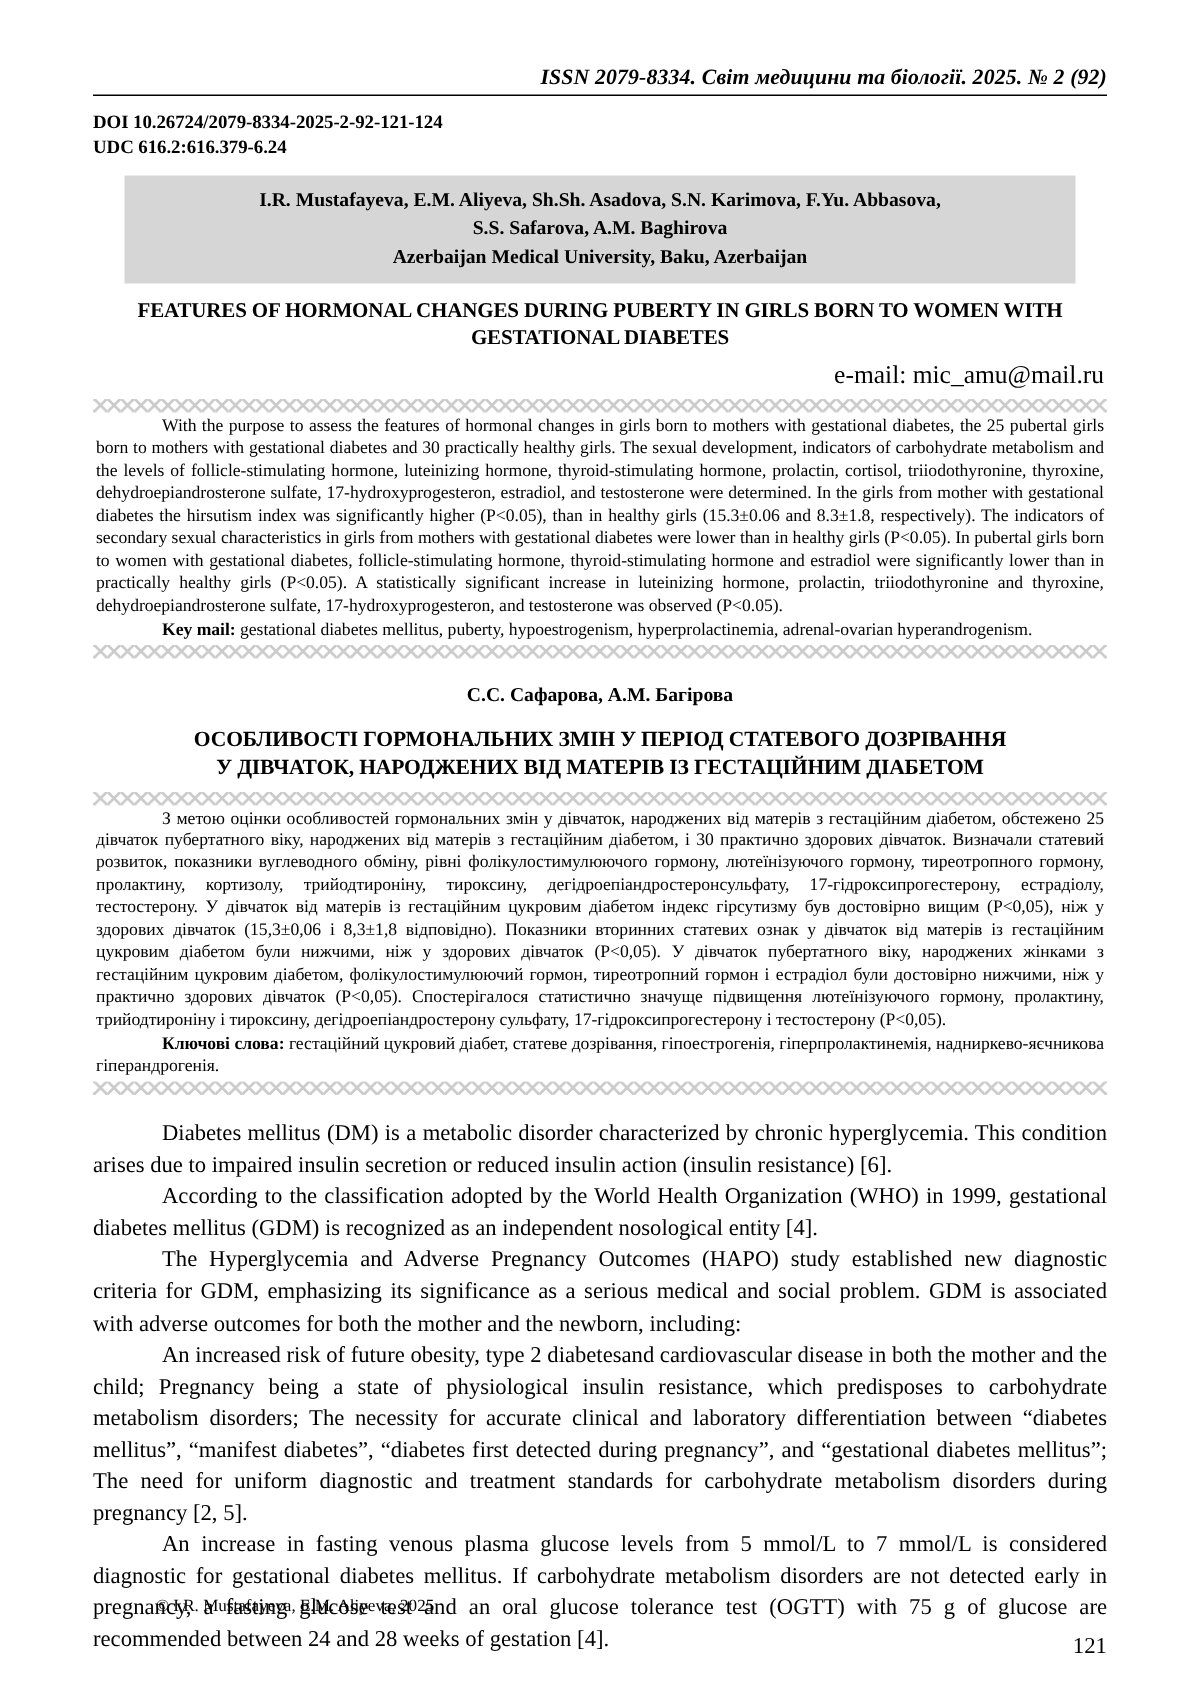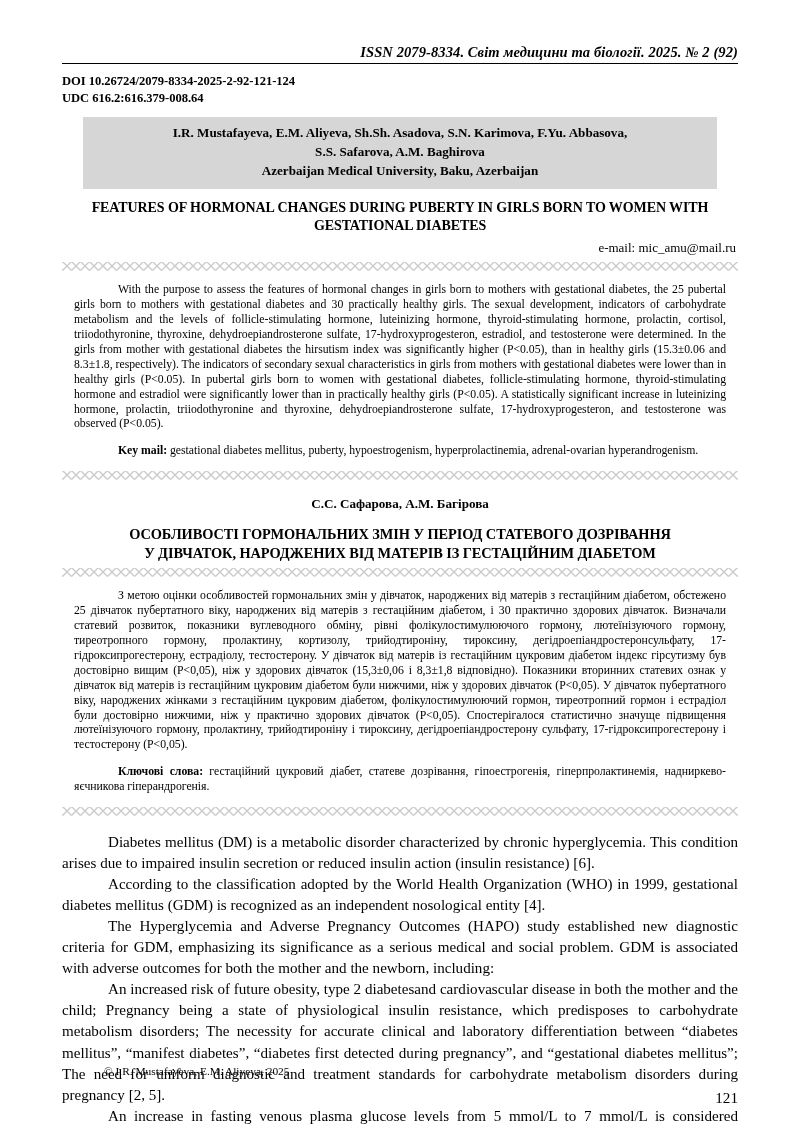--- a/index.html
+++ b/index.html
@@ -61,21 +61,21 @@
   .title-en {
     text-align: center;
     font-weight: bold;
     font-size: 14px;
     line-height: 1.25;
     margin-top: 10px;
     letter-spacing: -.1px;
   }
   .email {
     text-align: right;
-    font-size: 13px;
+    font-size: 17px;
     margin-top: 6px;
     padding-right: 2px;
   }
 
   
   .zig {
     height: 9px;
     margin: 6px 0 2px 0;
     background-repeat: repeat-x;
     background-size: 9px 9px;
@@ -87,21 +87,21 @@
   }
   .zig.tight { margin: 2px 0 6px 0; }
 
   
   .abstract {
     text-align: justify;
     font-size: 11.75px;
     line-height: 1.268;
     letter-spacing: -.02px;
   }
-  .abstract p { margin: 12px; }
+  .abstract p { margin: 2px; }
   .abstract .ind { text-indent: 44px; }
   .kw { font-weight: bold; }
 
   
   .authors-ua {
     text-align: center;
     font-weight: bold;
     font-size: 13.1px;
     line-height: 1.44;
     margin-top: 15px;
@@ -147,21 +147,21 @@
 </style>
 </head>
 <body>
 
 <div class="page">
 
   <div class="runhead">ISSN 2079-8334. Світ медицини та біології. 2025. № 2 (92)</div>
   <div class="rule"></div>
 
   <div class="idline">DOI 10.26724/2079-8334-2025-2-92-121-124</div>
-  <div class="idline">UDC 616.2:616.379-008.64</div>
+  <div class="idline">UDC 616.2:616.379-6.24</div>
 
   <div class="authorbox">
     <div>I.R. Mustafayeva, E.M. Aliyeva, Sh.Sh. Asadova, S.N. Karimova, F.Yu. Abbasova,</div>
     <div>S.S. Safarova, A.M. Baghirova</div>
     <div>Azerbaijan Medical University, Baku, Azerbaijan</div>
   </div>
 
   <div class="title-en">FEATURES OF HORMONAL CHANGES DURING PUBERTY IN GIRLS BORN TO WOMEN WITH GESTATIONAL DIABETES</div>
   <div class="email">e-mail: mic_amu@mail.ru</div>
 

